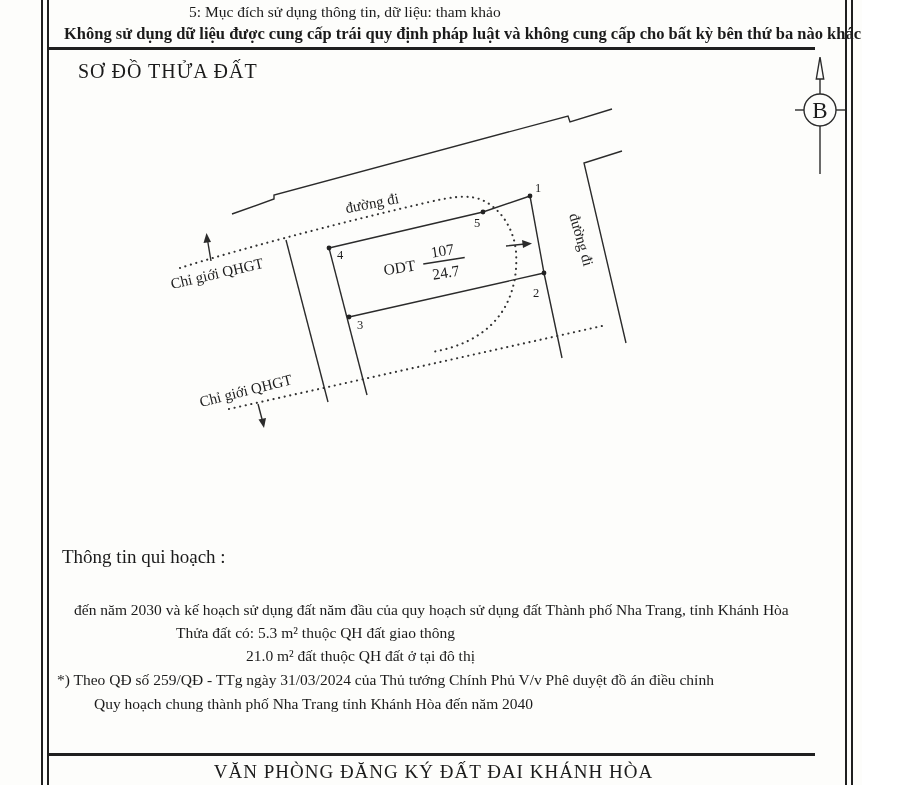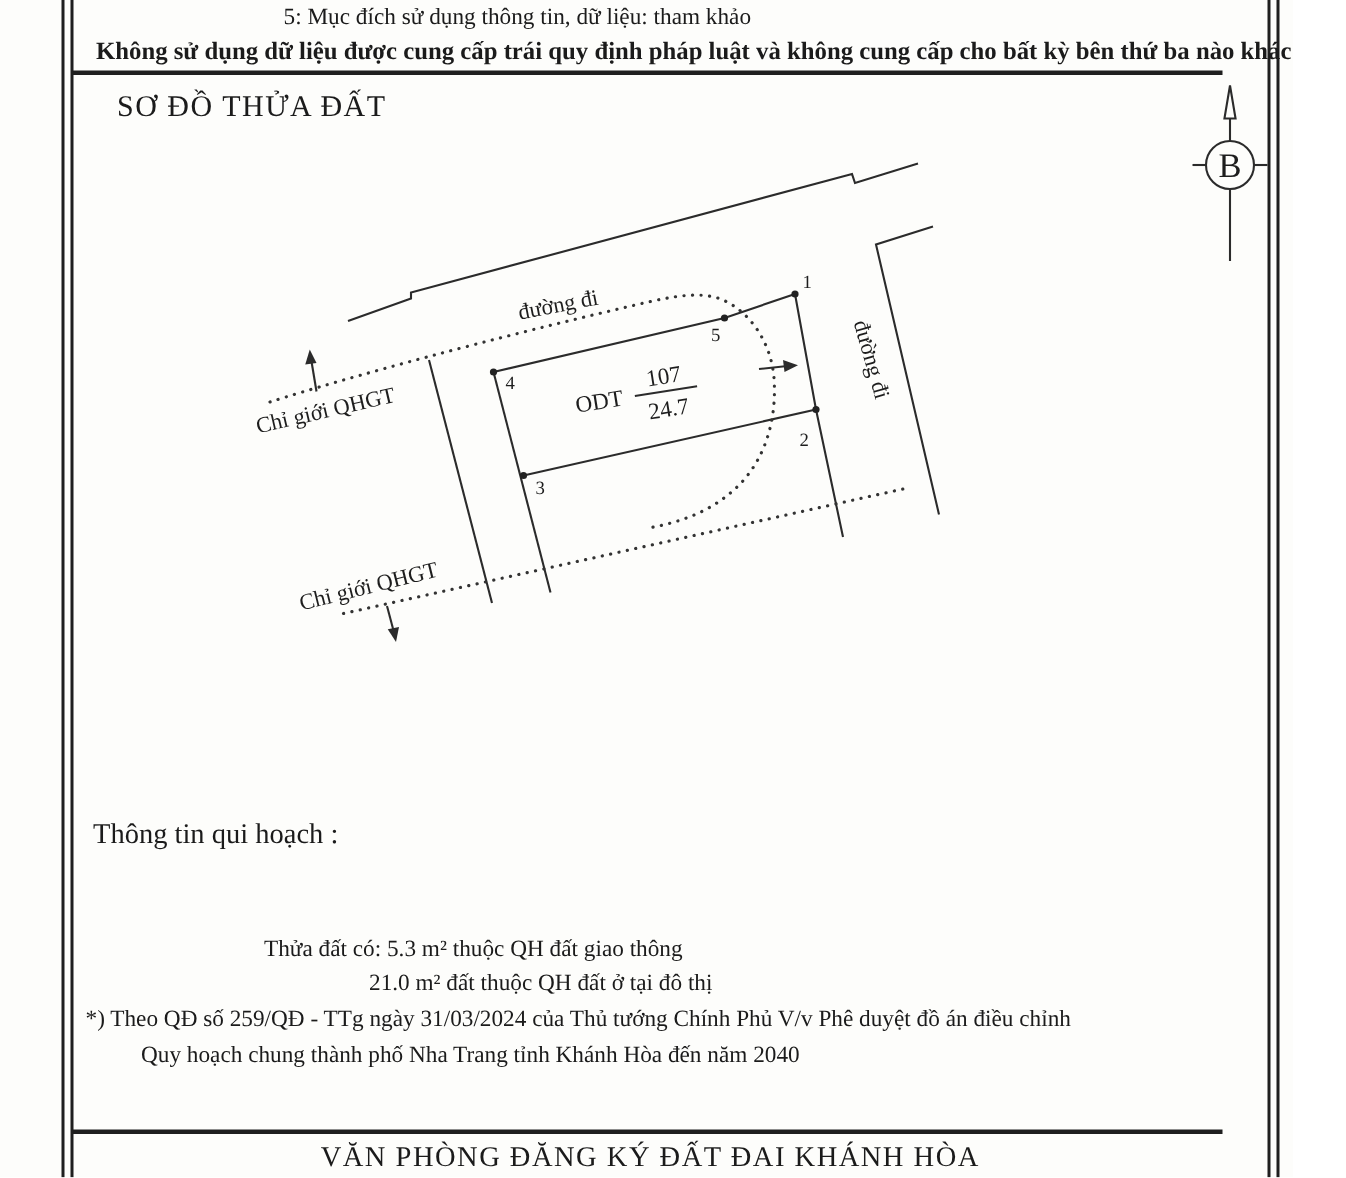--- a/index.html
+++ b/index.html
@@ -99,20 +99,21 @@
 
     <g transform="translate(417,263) rotate(-9)">
       <text x="-34" y="7" font-size="15.5">ODT</text>
       <text x="27" y="-3" text-anchor="middle" font-size="15.5">107</text>
       <line class="stroke" x1="6" y1="2" x2="48" y2="2"></line>
       <text x="27" y="19" text-anchor="middle" font-size="15.5">24.7</text>
     </g>
   </svg>
 
   <div class="abs plan-title" style="left:62px;top:546px;">Thông tin qui hoạch :</div>
+  <div class="abs plan-line" style="left:74px;top:601px;">đến năm 2030 và kế hoạch sử dụng đất năm đầu của quy hoạch sử dụng đất Thành phố Nha Trang, tỉnh Khánh Hòa</div>
   <div class="abs plan-line" style="left:176px;top:624px;">Thửa đất có: 5.3 m² thuộc QH đất giao thông</div>
   <div class="abs plan-line" style="left:246px;top:647px;">21.0 m² đất thuộc QH đất ở tại đô thị</div>
   <div class="abs plan-line" style="left:57px;top:671px;">*) Theo QĐ số 259/QĐ - TTg ngày 31/03/2024 của Thủ tướng Chính Phủ V/v Phê duyệt đồ án điều chỉnh</div>
   <div class="abs plan-line" style="left:94px;top:695px;">Quy hoạch chung thành phố Nha Trang tỉnh Khánh Hòa đến năm 2040</div>
 
   <div class="abs footer-text">VĂN PHÒNG ĐĂNG KÝ ĐẤT ĐAI KHÁNH HÒA</div>
 
 </div>
 
 </body></html>

